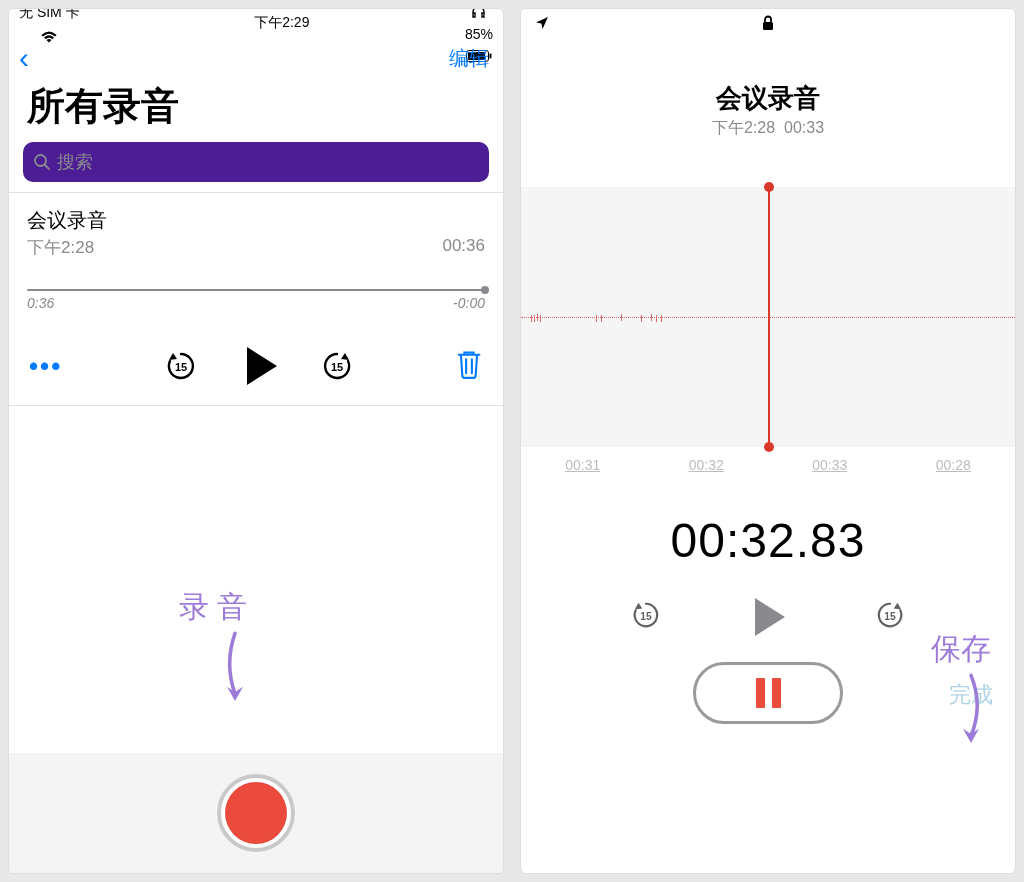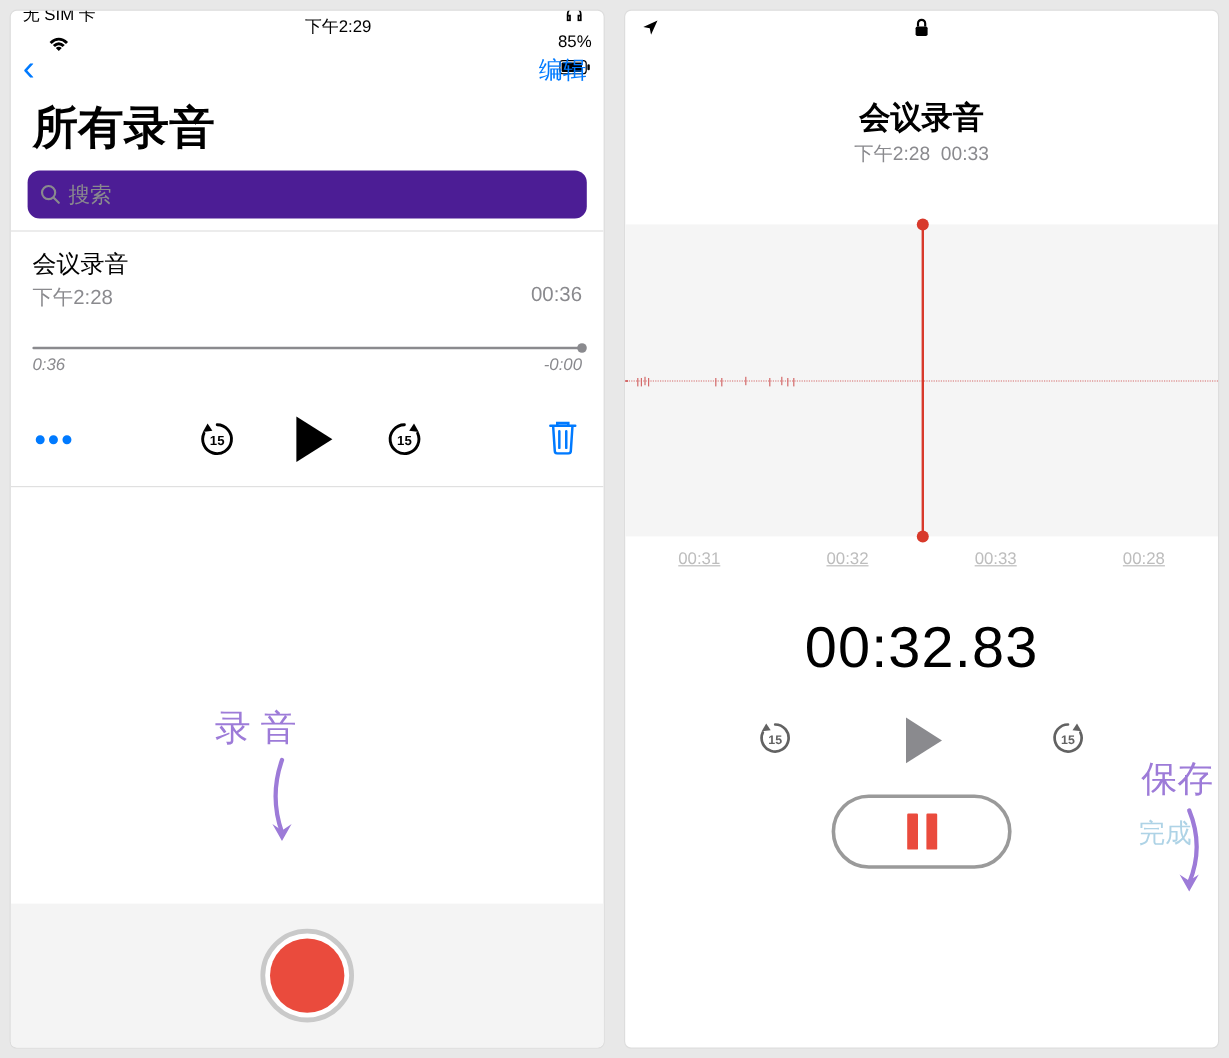--- a/index.html
+++ b/index.html
@@ -104,21 +104,21 @@
     display:flex; align-items:center; justify-content:center;
     background:#fff;
   }
   .rec-inner { width:62px; height:62px; border-radius:50%; background:#ea4b3d; }
   .annot {
     position:absolute; color:#9d7bd8; font-size:30px; font-weight:500;
     display:flex; flex-direction:column; align-items:flex-end;
     pointer-events:none;
   }
   .annot-left { left:170px; top:578px; }
-  .annot-right { right:4px; top:620px; }
+  .annot-right { right:24px; top:620px; }
   .arrow-svg { width:40px; height:80px; }
 
   
   .status-bar-mini {
     height:28px; display:flex; align-items:center; justify-content:space-between;
     padding: 0 14px;
   }
   .r-header { text-align:center; padding: 44px 0 8px; }
   .r-title { font-size:26px; font-weight:700; }
   .r-sub { font-size:16px; color:#8a8a8e; margin-top:2px; }

